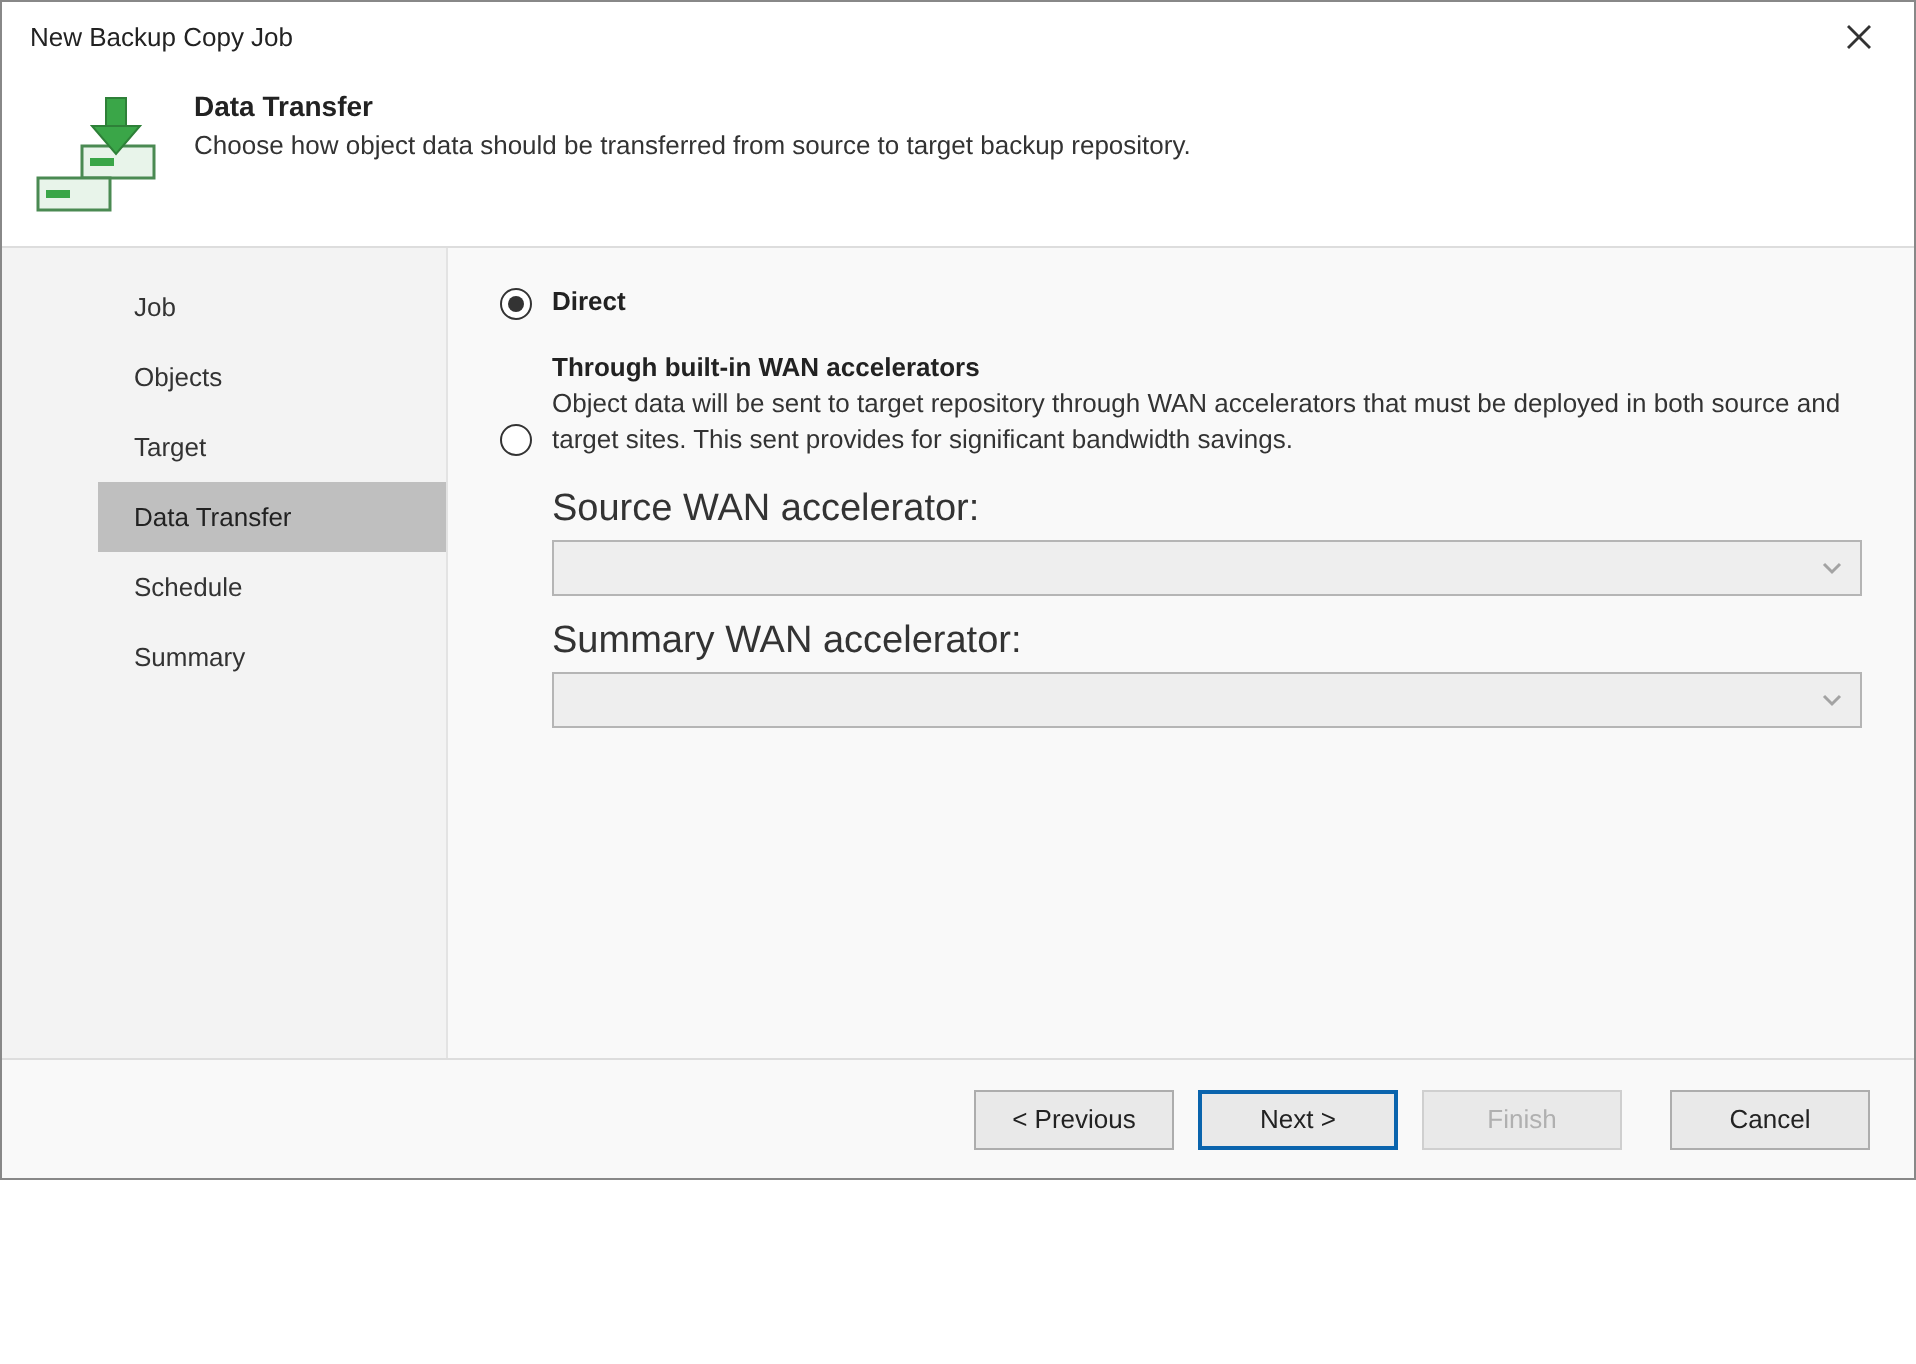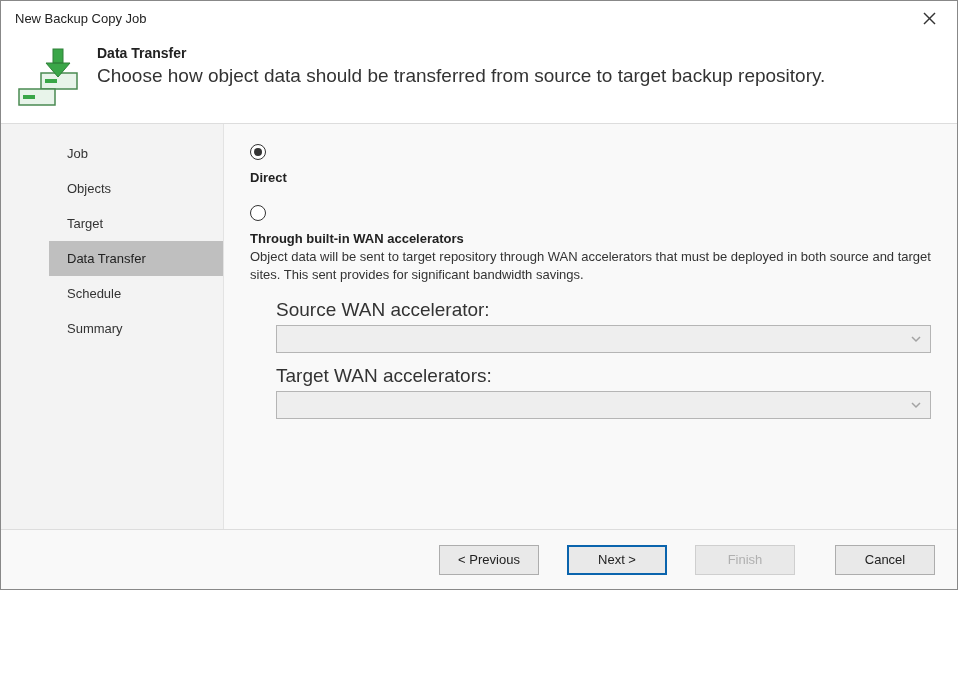--- a/index.html
+++ b/index.html
@@ -16,57 +16,57 @@
   .titlebar .close {
     width:40px; height:28px; display:flex; align-items:center; justify-content:center;
     cursor:pointer;
   }
   .header {
     padding:10px 16px 16px 16px; display:flex; align-items:flex-start; gap:18px;
     background:#fff;
   }
   .header-icon { width:62px; height:62px; flex-shrink:0; }
   .header-text h1 { margin:0 0 4px 0; font-size:14px; font-weight:600; }
-  .header-text p  { margin:0; font-size:19px; color:#333; }
+  .header-text p  { margin:0; font-size:13px; color:#333; }
   .body {
     flex:1; display:flex; border-top:1px solid #ddd; min-height:0;
   }
   .sidebar {
     width:223px; background:#f3f3f3; border-right:1px solid #e3e3e3;
     padding-top:12px;
     padding-left:48px;
   }
   .side-item {
     padding:10px 0 10px 18px; font-size:13px; color:#333; cursor:pointer;
   }
   .side-item.active { background:#bfbfbf; color:#222; }
   .content {
     flex:1; background:#f9f9f9; padding:18px 26px 10px 26px; overflow:auto;
   }
-  .radio-block { display:flex; align-items:flex-start; gap:10px; margin-bottom:16px;flex-direction:column; }
+  .radio-block { display:flex; align-items:flex-end; gap:10px; margin-bottom:16px; }
   .radio-outer {
     width:16px; height:16px; border:1px solid #333; border-radius:50%; flex-shrink:0;
     display:flex; align-items:center; justify-content:center; margin-top:2px; background:#fff;
   }
   .radio-outer.selected::after {
     content:""; width:8px; height:8px; background:#333; border-radius:50%;
   }
   .radio-label { font-weight:600; font-size:13px; margin-bottom:2px; }
   .radio-desc  { font-size:13px; color:#333; line-height:1.35; }
   .field-group { margin:4px 0 12px 26px; }
   .field-label { font-size:19px; color:#333; margin-bottom:4px; }
   .combo {
     height:28px; border:1px solid #b5b5b5; background:#eeeeee;
     display:flex; align-items:center; justify-content:flex-end; padding:0 8px;
     color:#999; width:100%;
   }
   .combo svg { opacity:.55; }
   .footer {
     height:60px; border-top:1px solid #ddd; background:#f9f9f9;
-    display:flex; align-items:center; justify-content:flex-end; gap:28px; padding:0 22px;
+    display:flex; align-items:center; justify-content:flex-end; gap:12px; padding:0 22px;
   }
   .btn {
     min-width:100px; height:30px; border:1px solid #adadad; background:#e9e9e9;
     display:flex; align-items:center; justify-content:center; font-size:13px; color:#222;
     cursor:pointer; user-select:none;
   }
   .btn.primary { border:2px solid #0a64ad; background:#e9e9e9; }
   .btn.disabled { color:#b0b0b0; border-color:#cfcfcf; cursor:default; }
   .spacer-finish { margin-right:12px; }
 </style>
@@ -138,21 +138,21 @@
         <div class="field-label">Source WAN accelerator:</div>
         <div class="combo">
           <span></span>
           <svg width="12" height="12" viewBox="0 0 12 12">
               <polyline points="2,4 6,8 10,4" fill="none" stroke="#666" stroke-width="1.5"></polyline>
             </svg>
         </div>
       </div>
 
       <div class="field-group">
-        <div class="field-label">Target WAN accelerators:</div>
+        <div class="field-label">Summary WAN accelerator:</div>
         <div class="combo">
           <span></span>
           <svg width="12" height="12" viewBox="0 0 12 12">
               <polyline points="2,4 6,8 10,4" fill="none" stroke="#666" stroke-width="1.5"></polyline>
             </svg>
         </div>
       </div>
 
     </div>
   </div>

